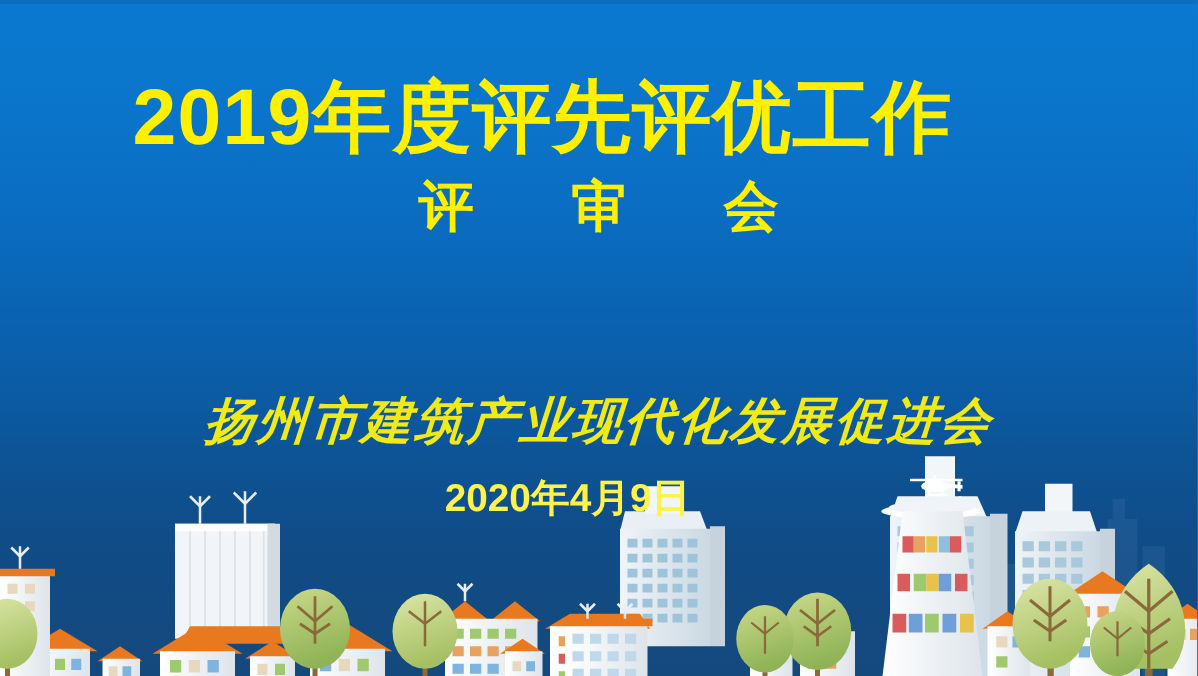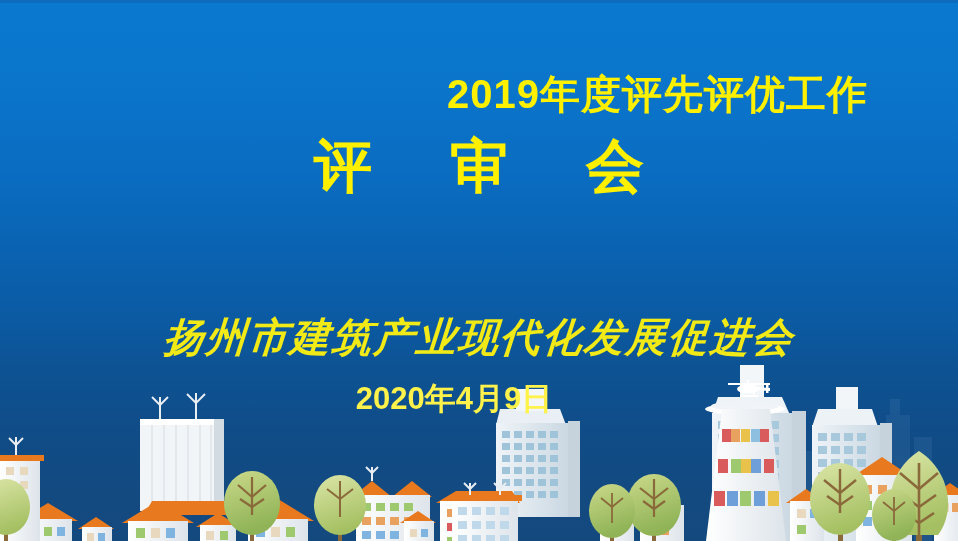--- a/index.html
+++ b/index.html
@@ -24,26 +24,26 @@
   #topline{
     position:absolute;left:0;top:0;width:958px;height:3px;
     background:#0E6BB8;opacity:.85;
   }
 
   
   .textwrap{position:absolute;left:0;top:0;width:958px;z-index:40;text-align:center;}
 
   .title1{
     position:absolute;left:0;top:60px;width:868px;
-    font-size:40px;line-height:68px;font-weight:bold;
-    color:#FFF000;letter-spacing:1px;white-space:nowrap;text-align:right;
+    font-size:63px;line-height:68px;font-weight:bold;
+    color:#FFF000;letter-spacing:1px;white-space:nowrap;
   }
   .title2{
     position:absolute;left:0;top:134px;width:958px;
-    font-size:58px;line-height:64px;font-weight:bold;
+    font-size:44px;line-height:64px;font-weight:bold;
     color:#FFF000;letter-spacing:78px;
     text-indent:78px;white-space:nowrap;
   }
   .org{
     position:absolute;left:0;top:313px;width:958px;
     font-size:40px;line-height:48px;font-weight:bold;
     color:#F2EA16;letter-spacing:2px;white-space:nowrap;
     font-style:italic;
     transform:skewX(-4deg);
     font-family:"DejaVu Serif","Liberation Serif",serif;

